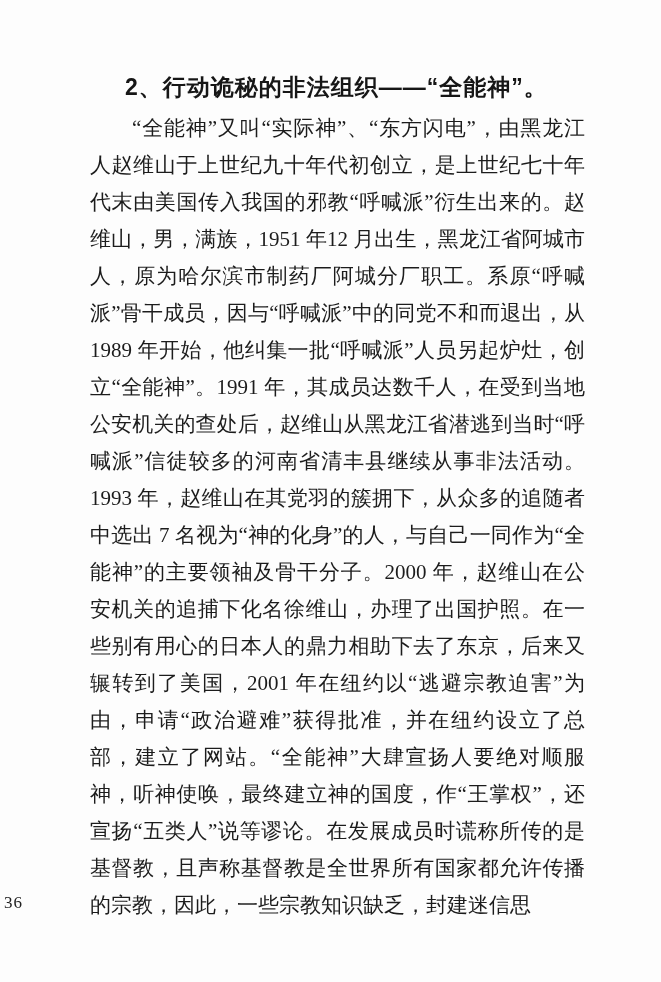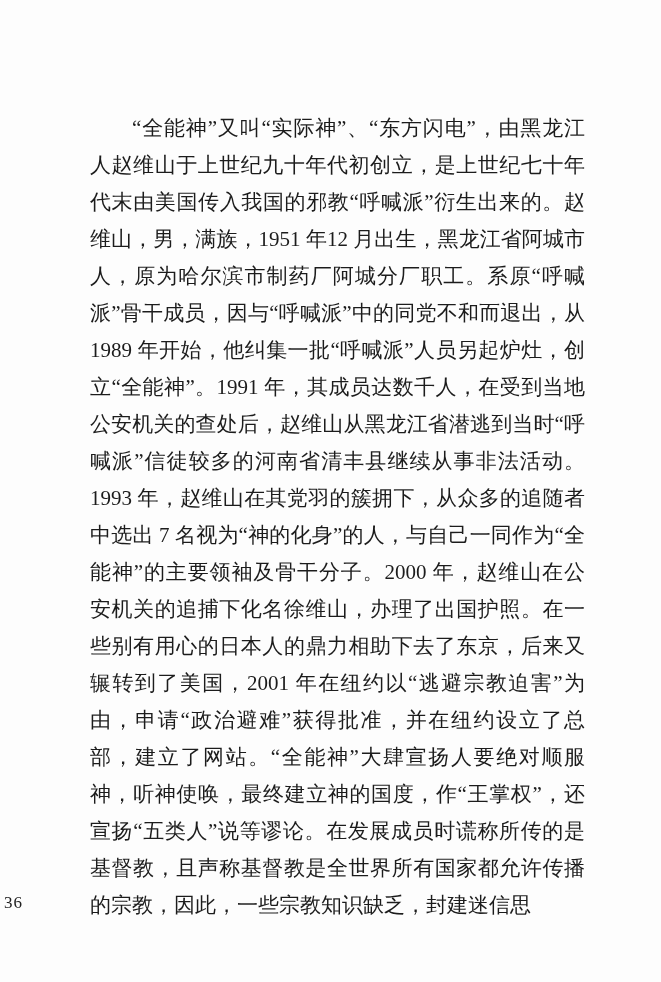--- a/index.html
+++ b/index.html
@@ -54,17 +54,18 @@
     margin: 4px;
     font-size: 17px;
     letter-spacing: 1px;
     color: #222;
   }
 </style>
 </head>
 <body>
 
 <div class="page">
+  <h2 class="section-heading">2、行动诡秘的非法组织——“全能神”。</h2>
 
   <p class="body-paragraph">“全能神”又叫“实际神”、“东方闪电”，由黑龙江人赵维山于上世纪九十年代初创立，是上世纪七十年代末由美国传入我国的邪教“呼喊派”衍生出来的。赵维山，男，满族，1951 年12 月出生，黑龙江省阿城市人，原为哈尔滨市制药厂阿城分厂职工。系原“呼喊派”骨干成员，因与“呼喊派”中的同党不和而退出，从 1989 年开始，他纠集一批“呼喊派”人员另起炉灶，创立“全能神”。1991 年，其成员达数千人，在受到当地公安机关的查处后，赵维山从黑龙江省潜逃到当时“呼喊派”信徒较多的河南省清丰县继续从事非法活动。1993 年，赵维山在其党羽的簇拥下，从众多的追随者中选出 7 名视为“神的化身”的人，与自己一同作为“全能神”的主要领袖及骨干分子。2000 年，赵维山在公安机关的追捕下化名徐维山，办理了出国护照。在一些别有用心的日本人的鼎力相助下去了东京，后来又辗转到了美国，2001 年在纽约以“逃避宗教迫害”为由，申请“政治避难”获得批准，并在纽约设立了总部，建立了网站。“全能神”大肆宣扬人要绝对顺服神，听神使唤，最终建立神的国度，作“王掌权”，还宣扬“五类人”说等谬论。在发展成员时谎称所传的是基督教，且声称基督教是全世界所有国家都允许传播的宗教，因此，一些宗教知识缺乏，封建迷信思</p>
 
   <div class="page-number">36</div>
 </div>
 
 </body></html>

